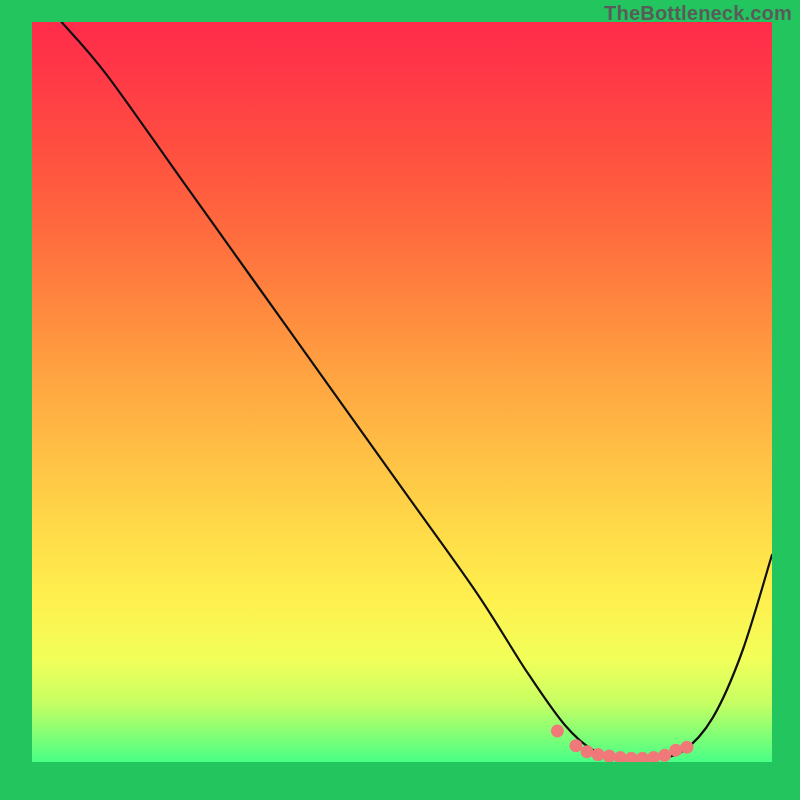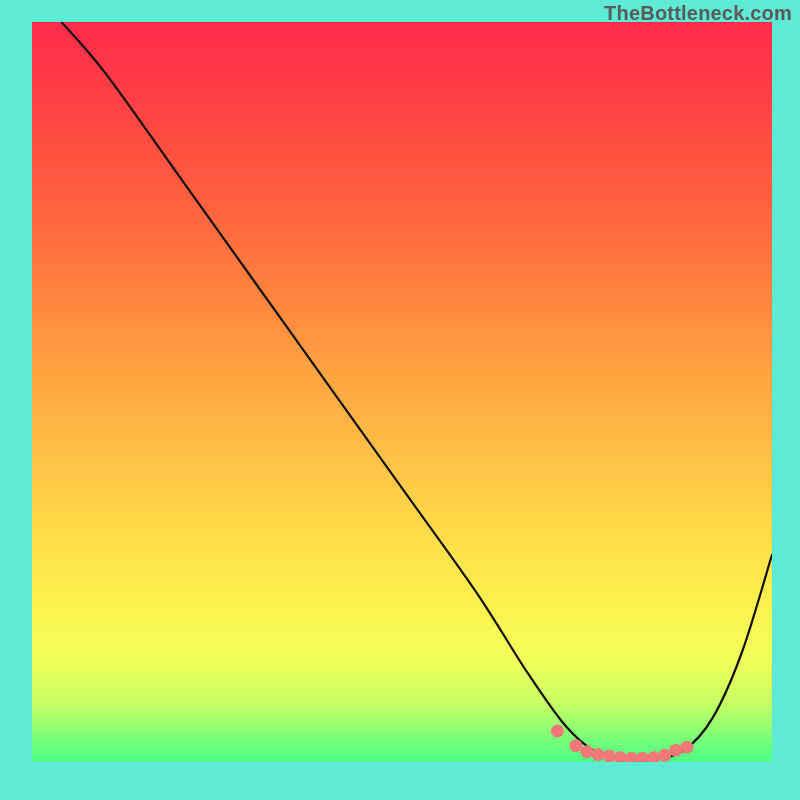--- a/index.html
+++ b/index.html
@@ -1,21 +1,21 @@
 <!DOCTYPE html>
 <html><head>
 <meta charset="utf-8">
 <style>
   * { margin: 0; padding: 0; box-sizing: border-box; }
   html, body { width: 800px; height: 800px; overflow: hidden; }
   .canvas {
     position: relative;
     width: 800px;
     height: 800px;
-    background: #5eead4;
+    background: #22c55e;
   }
   .plot-area {
     position: absolute;
     left: 32px;
     top: 22px;
     width: 740px;
     height: 740px;
     background: linear-gradient(to bottom,
       #ff2b4b 0%,
       #ff3a46 8%,

